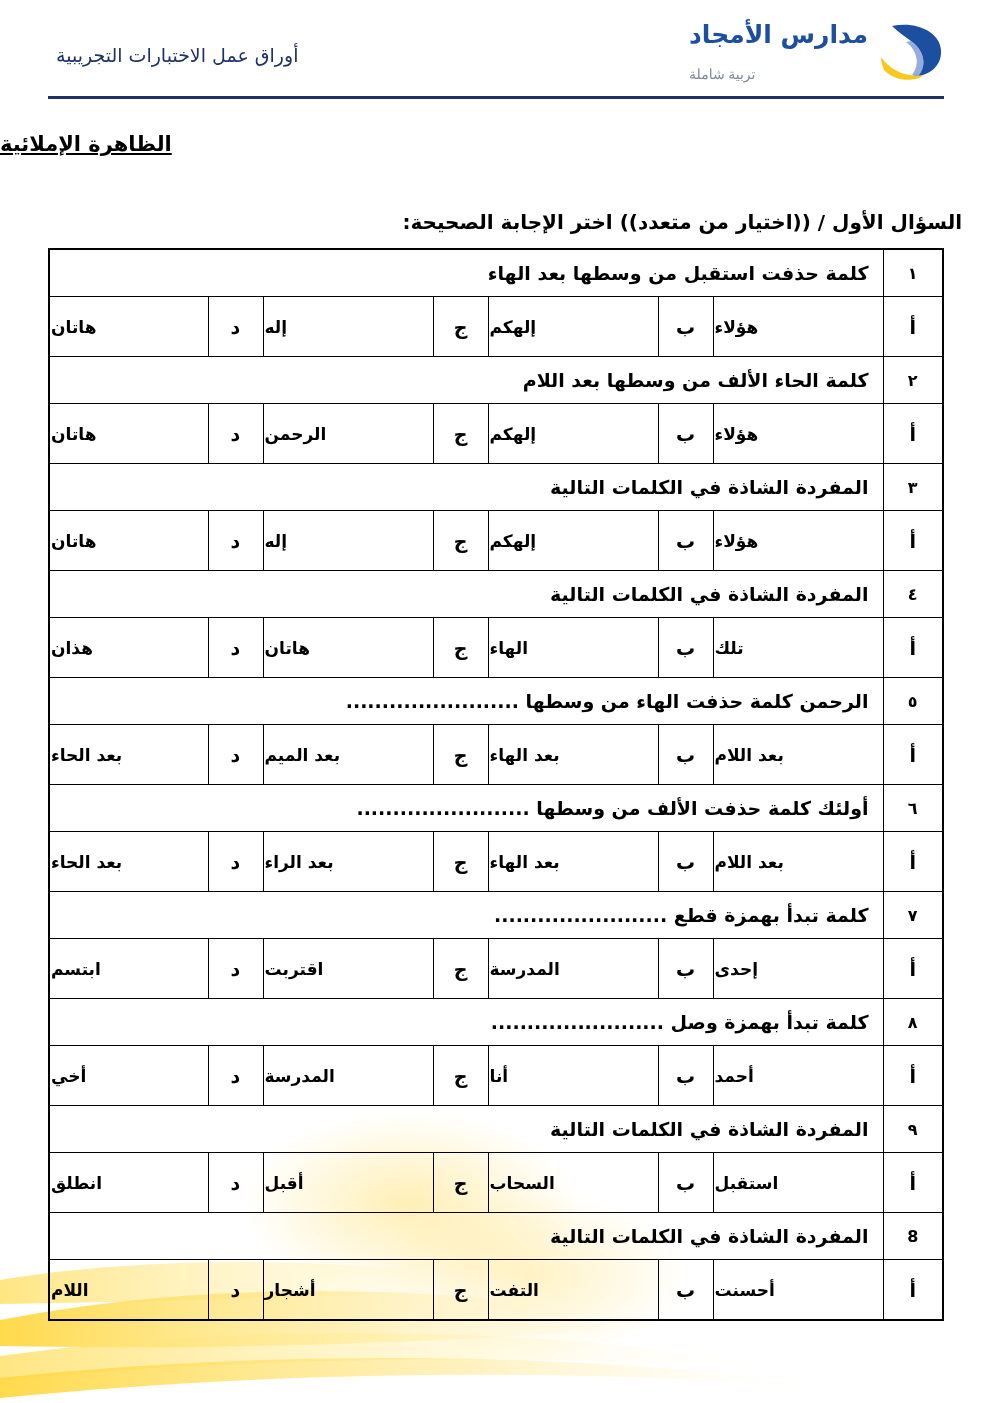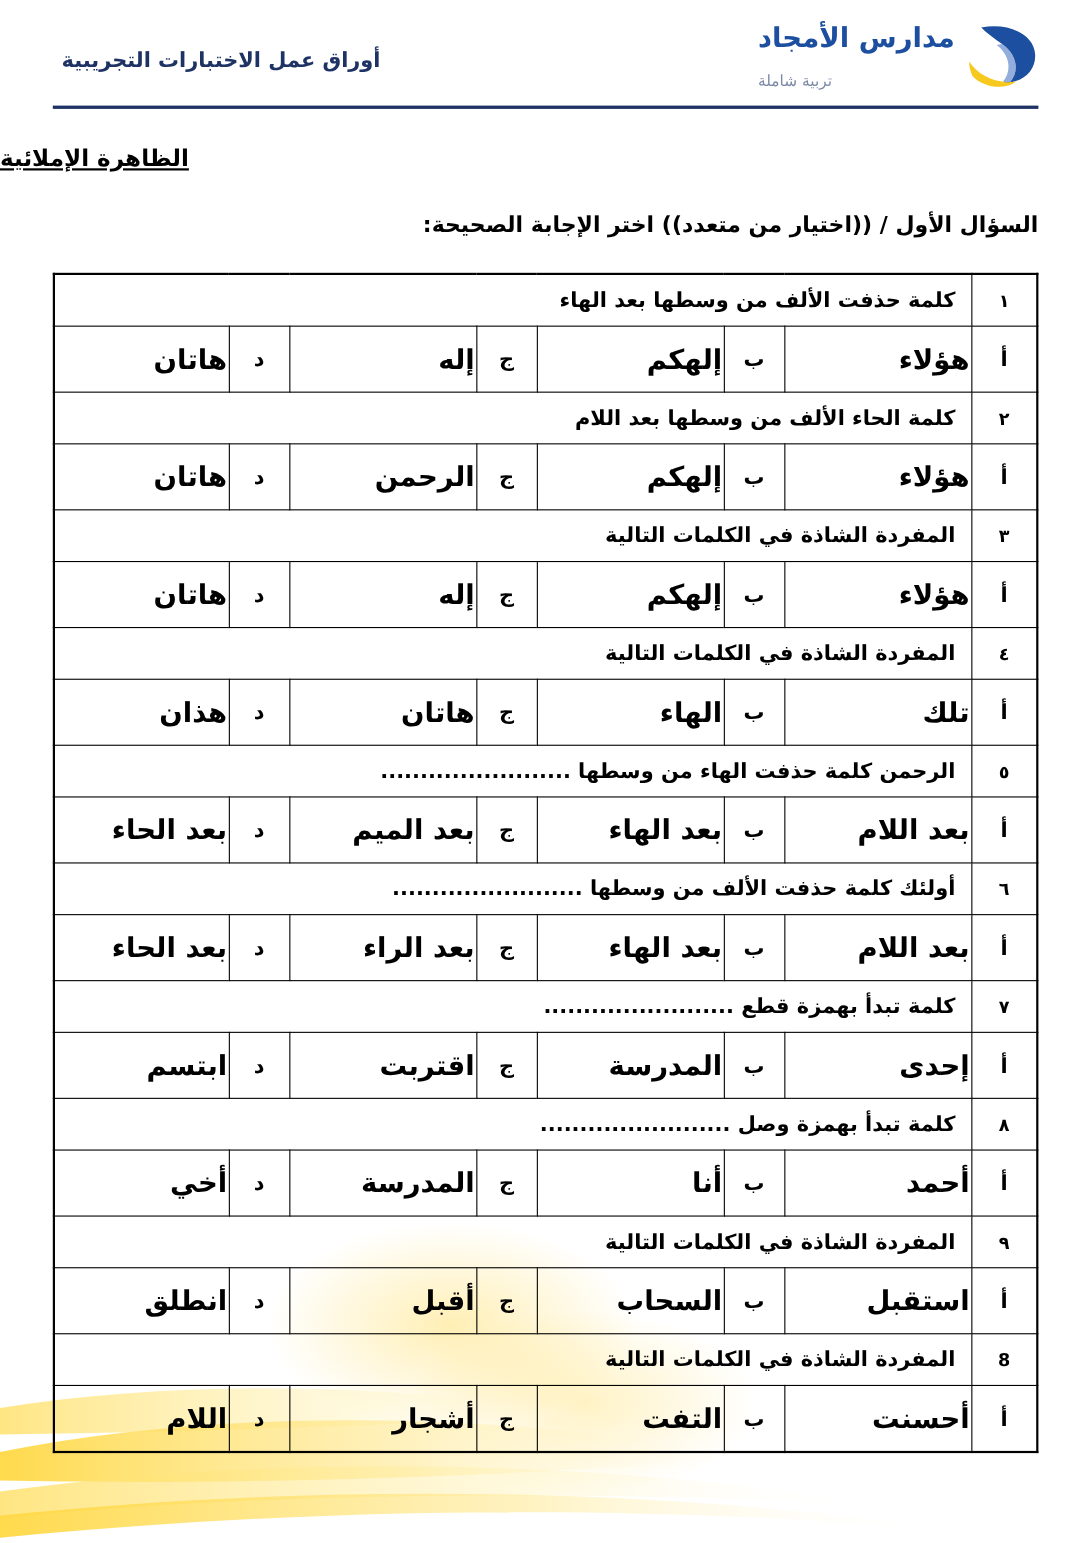--- a/index.html
+++ b/index.html
@@ -8,63 +8,63 @@
     position: relative;
     background: #ffffff;
     font-family: "DejaVu Sans", sans-serif;
     overflow: hidden;
   }
   .page { position: absolute; inset: 0; }
 
   
   .header-title {
     position: absolute; left: 56px; top: 44px;
-    font-size: 19px; font-weight: bold; color: #1e3264;
+    font-size: 19px; font-weight: normal; color: #1e3264;
     direction: rtl;
   }
   .logo {
     position: absolute; right: 48px; top: 20px;
     display: flex; align-items: center; gap: 10px; direction: ltr;
   }
   .logo-text { text-align: left; }
   .logo-name { font-size: 25px; font-weight: bold; color: #1d4fa1; direction: rtl; }
-  .logo-tagline { font-size: 14px; color: #7c89a6; margin-top: 17px; letter-spacing: 1px; direction: rtl; }
+  .logo-tagline { font-size: 14px; color: #7c89a6; margin-top: 17px; letter-spacing: 1px; direction: rtl; font-family: Liberation Serif, serif; }
   .header-rule {
     position: absolute; left: 48px; width: 896px; top: 96px; height: 2.5px;
     background: #1e3264;
   }
 
   
   .page-title {
     position: absolute; top: 132px; left: 0; width: 100%;
     text-align: left; font-size: 21px; font-weight: bold; color: #000;
     margin: 0; direction: rtl; text-decoration: underline;
   }
   .question-heading {
     position: absolute; top: 192px; left: 48px; width: 896px;
     text-align: right; direction: rtl;
-    font-size: 20px; font-weight: bold; color: #000; margin: 0;
+    font-size: 20px; font-weight: bold; color: #000; margin: 18px;
   }
 
   
   .quiz-table {
     position: absolute; top: 248px; left: 48px; width: 896px;
     border-collapse: collapse; direction: rtl; table-layout: fixed;
     background: transparent; z-index: 2;
     border: 2.5px solid #000;
   }
   .quiz-table td {
     border: 1.5px solid #000;
     font-weight: bold; color: #000;
     overflow: hidden; white-space: nowrap;
   }
   .num-cell { text-align: center; font-size: 16px; }
   .question-cell { text-align: right; padding-right: 14px; font-size: 19px; }
   .letter-cell { text-align: center; font-size: 19px; }
-  .option-cell { text-align: right; font-size: 25px; }
+  .option-cell { text-align: left; font-size: 17px; }
   .question-row td { height: 44px; }
   .answer-row td { height: 57px; }
 
   
   .decor-glow { position: absolute; z-index: 1; pointer-events: none; }
   .glow-1 {
     left: 240px; top: 1110px; width: 340px; height: 190px;
     background: radial-gradient(ellipse at center, rgba(255,213,60,0.38), rgba(255,213,60,0) 70%);
   }
   .glow-2 {
@@ -129,21 +129,21 @@
       <col style="width:55px">
         <col style="width:170px">
       <col style="width:55px">
         <col style="width:170px">
       <col style="width:55px">
         <col>
     </colgroup>
     <tbody id="quiz-body">
         <tr class="question-row">
           <td class="num-cell">١</td>
-          <td colspan="7" class="question-cell">كلمة حذفت الألف من وسطها بعد الهاء</td>
+          <td colspan="7" class="question-cell">كلمة حذفت استقبل من وسطها بعد الهاء</td>
         </tr>
         <tr class="answer-row">
           <td class="letter-cell">أ</td>
           <td class="option-cell">هؤلاء</td>
           <td class="letter-cell">ب</td>
           <td class="option-cell">إلهكم</td>
           <td class="letter-cell">ج</td>
           <td class="option-cell">إله</td>
           <td class="letter-cell">د</td>
           <td class="option-cell">هاتان</td>

